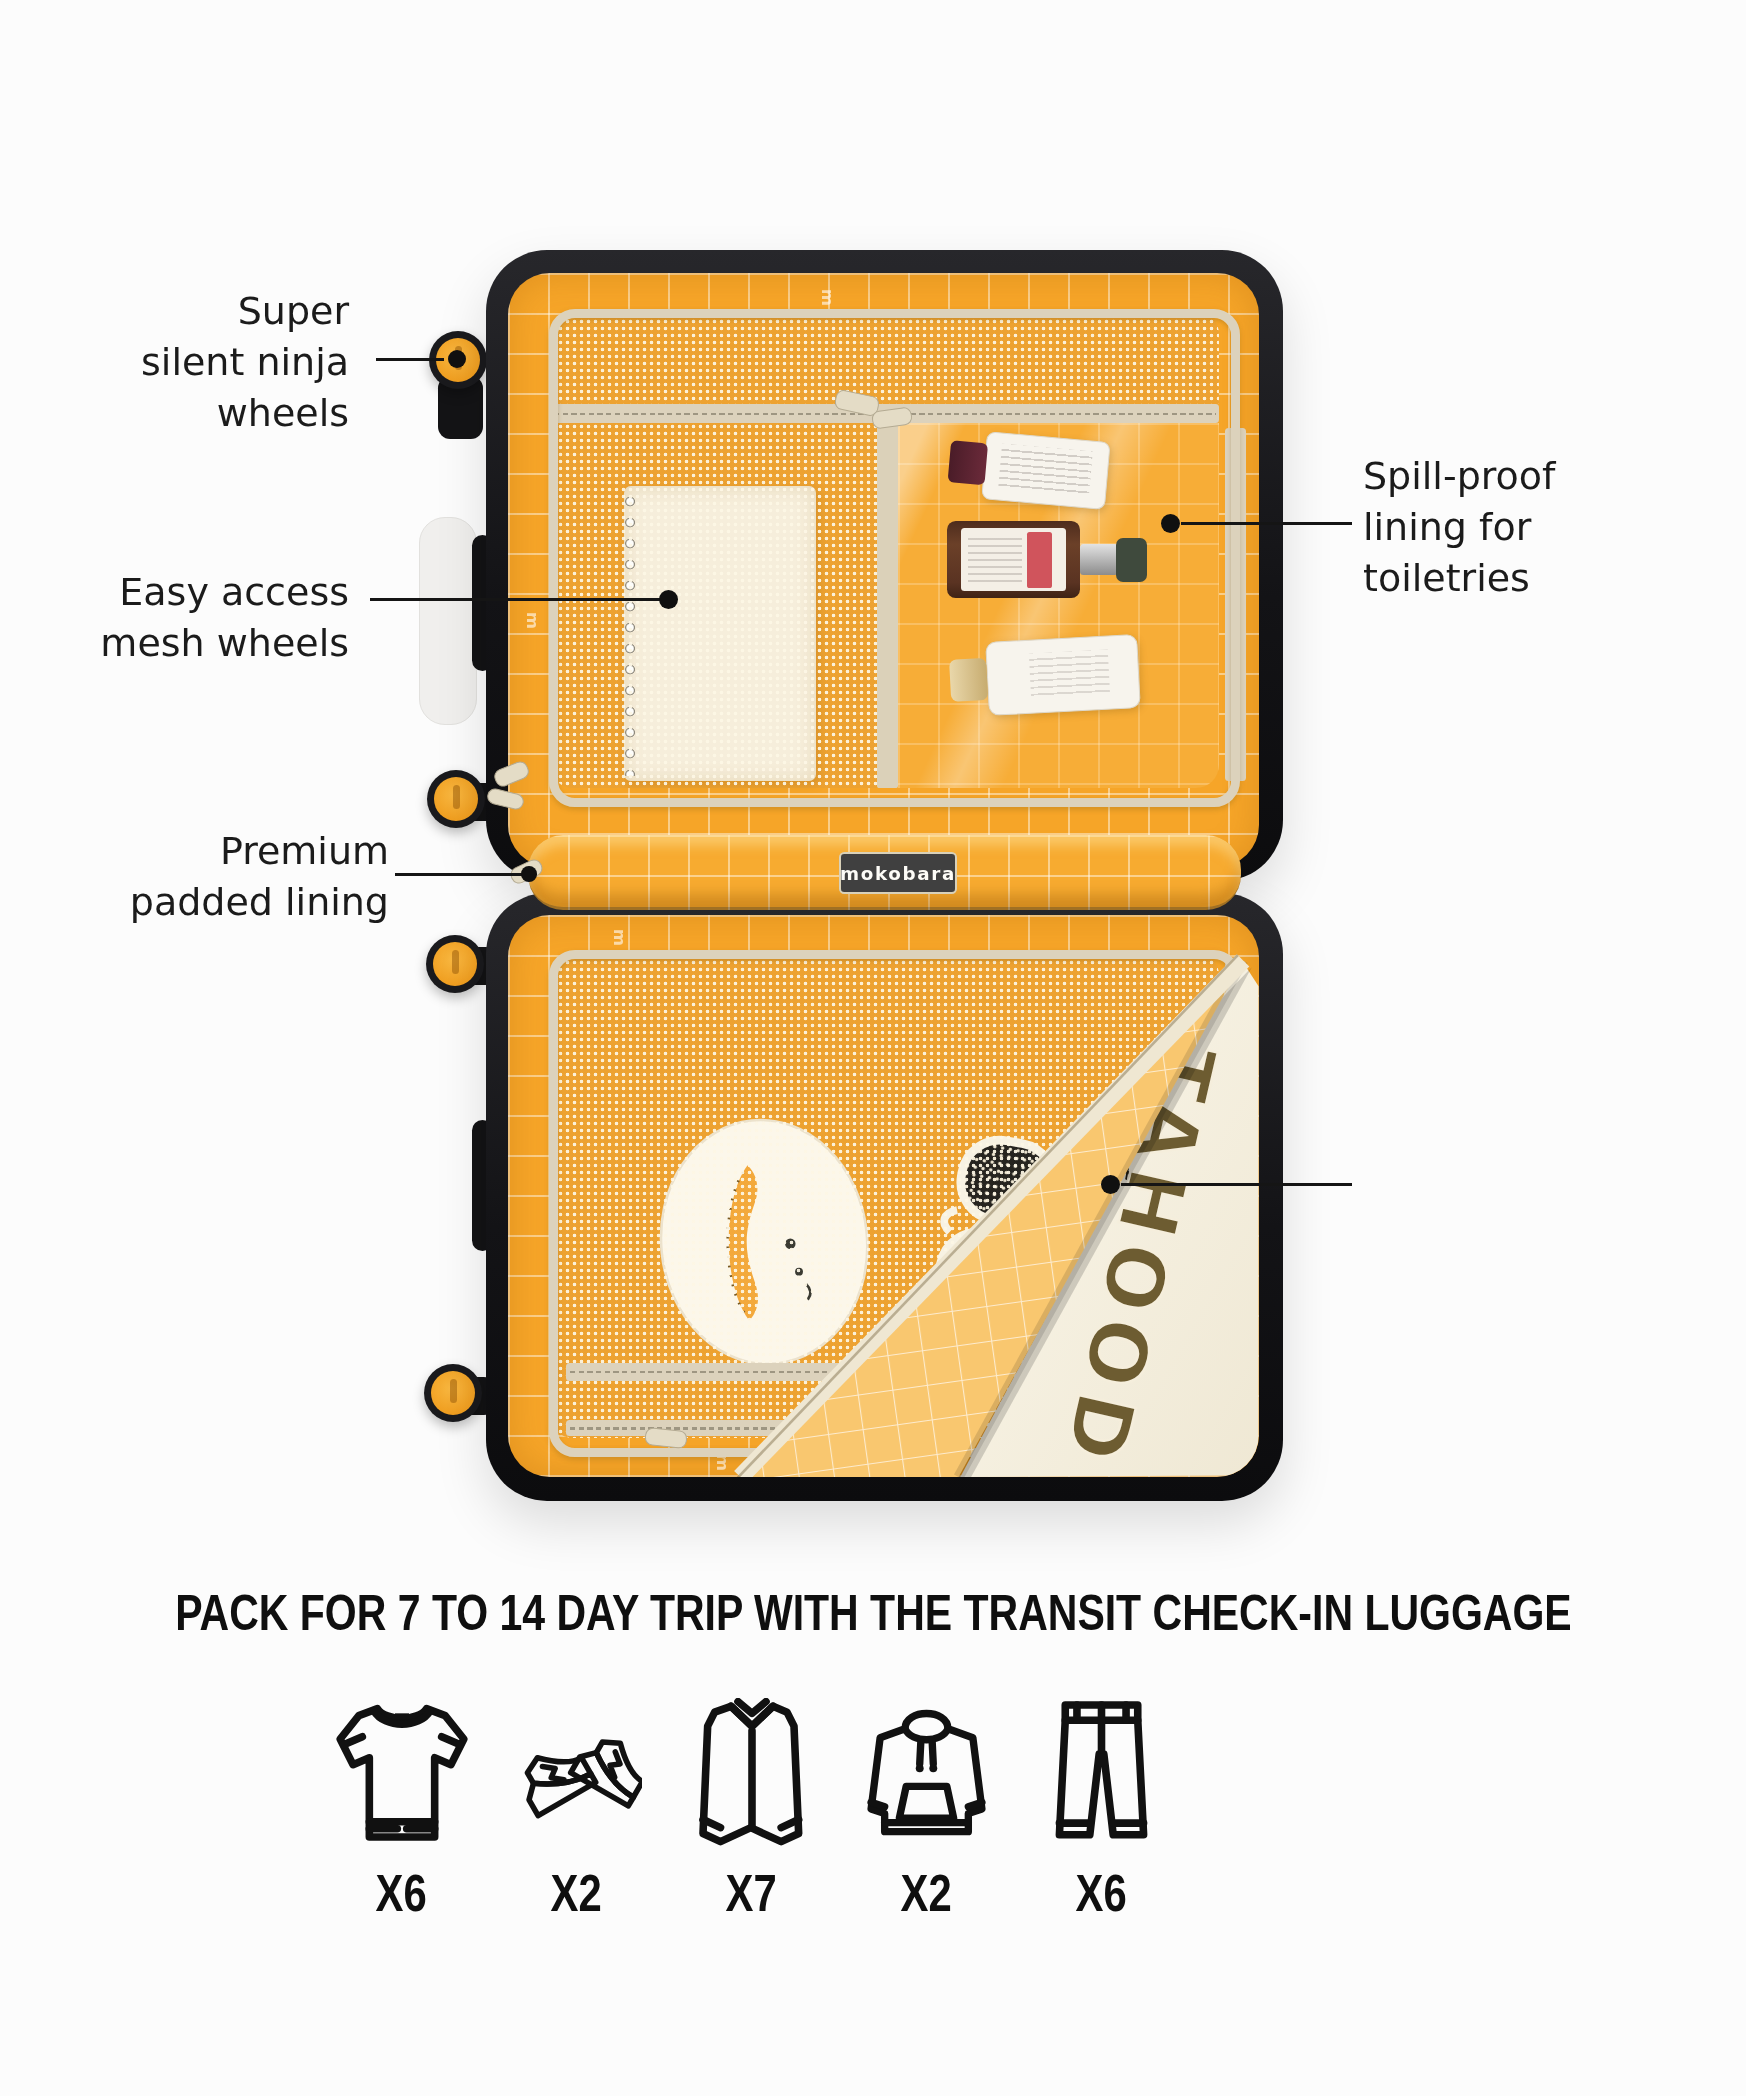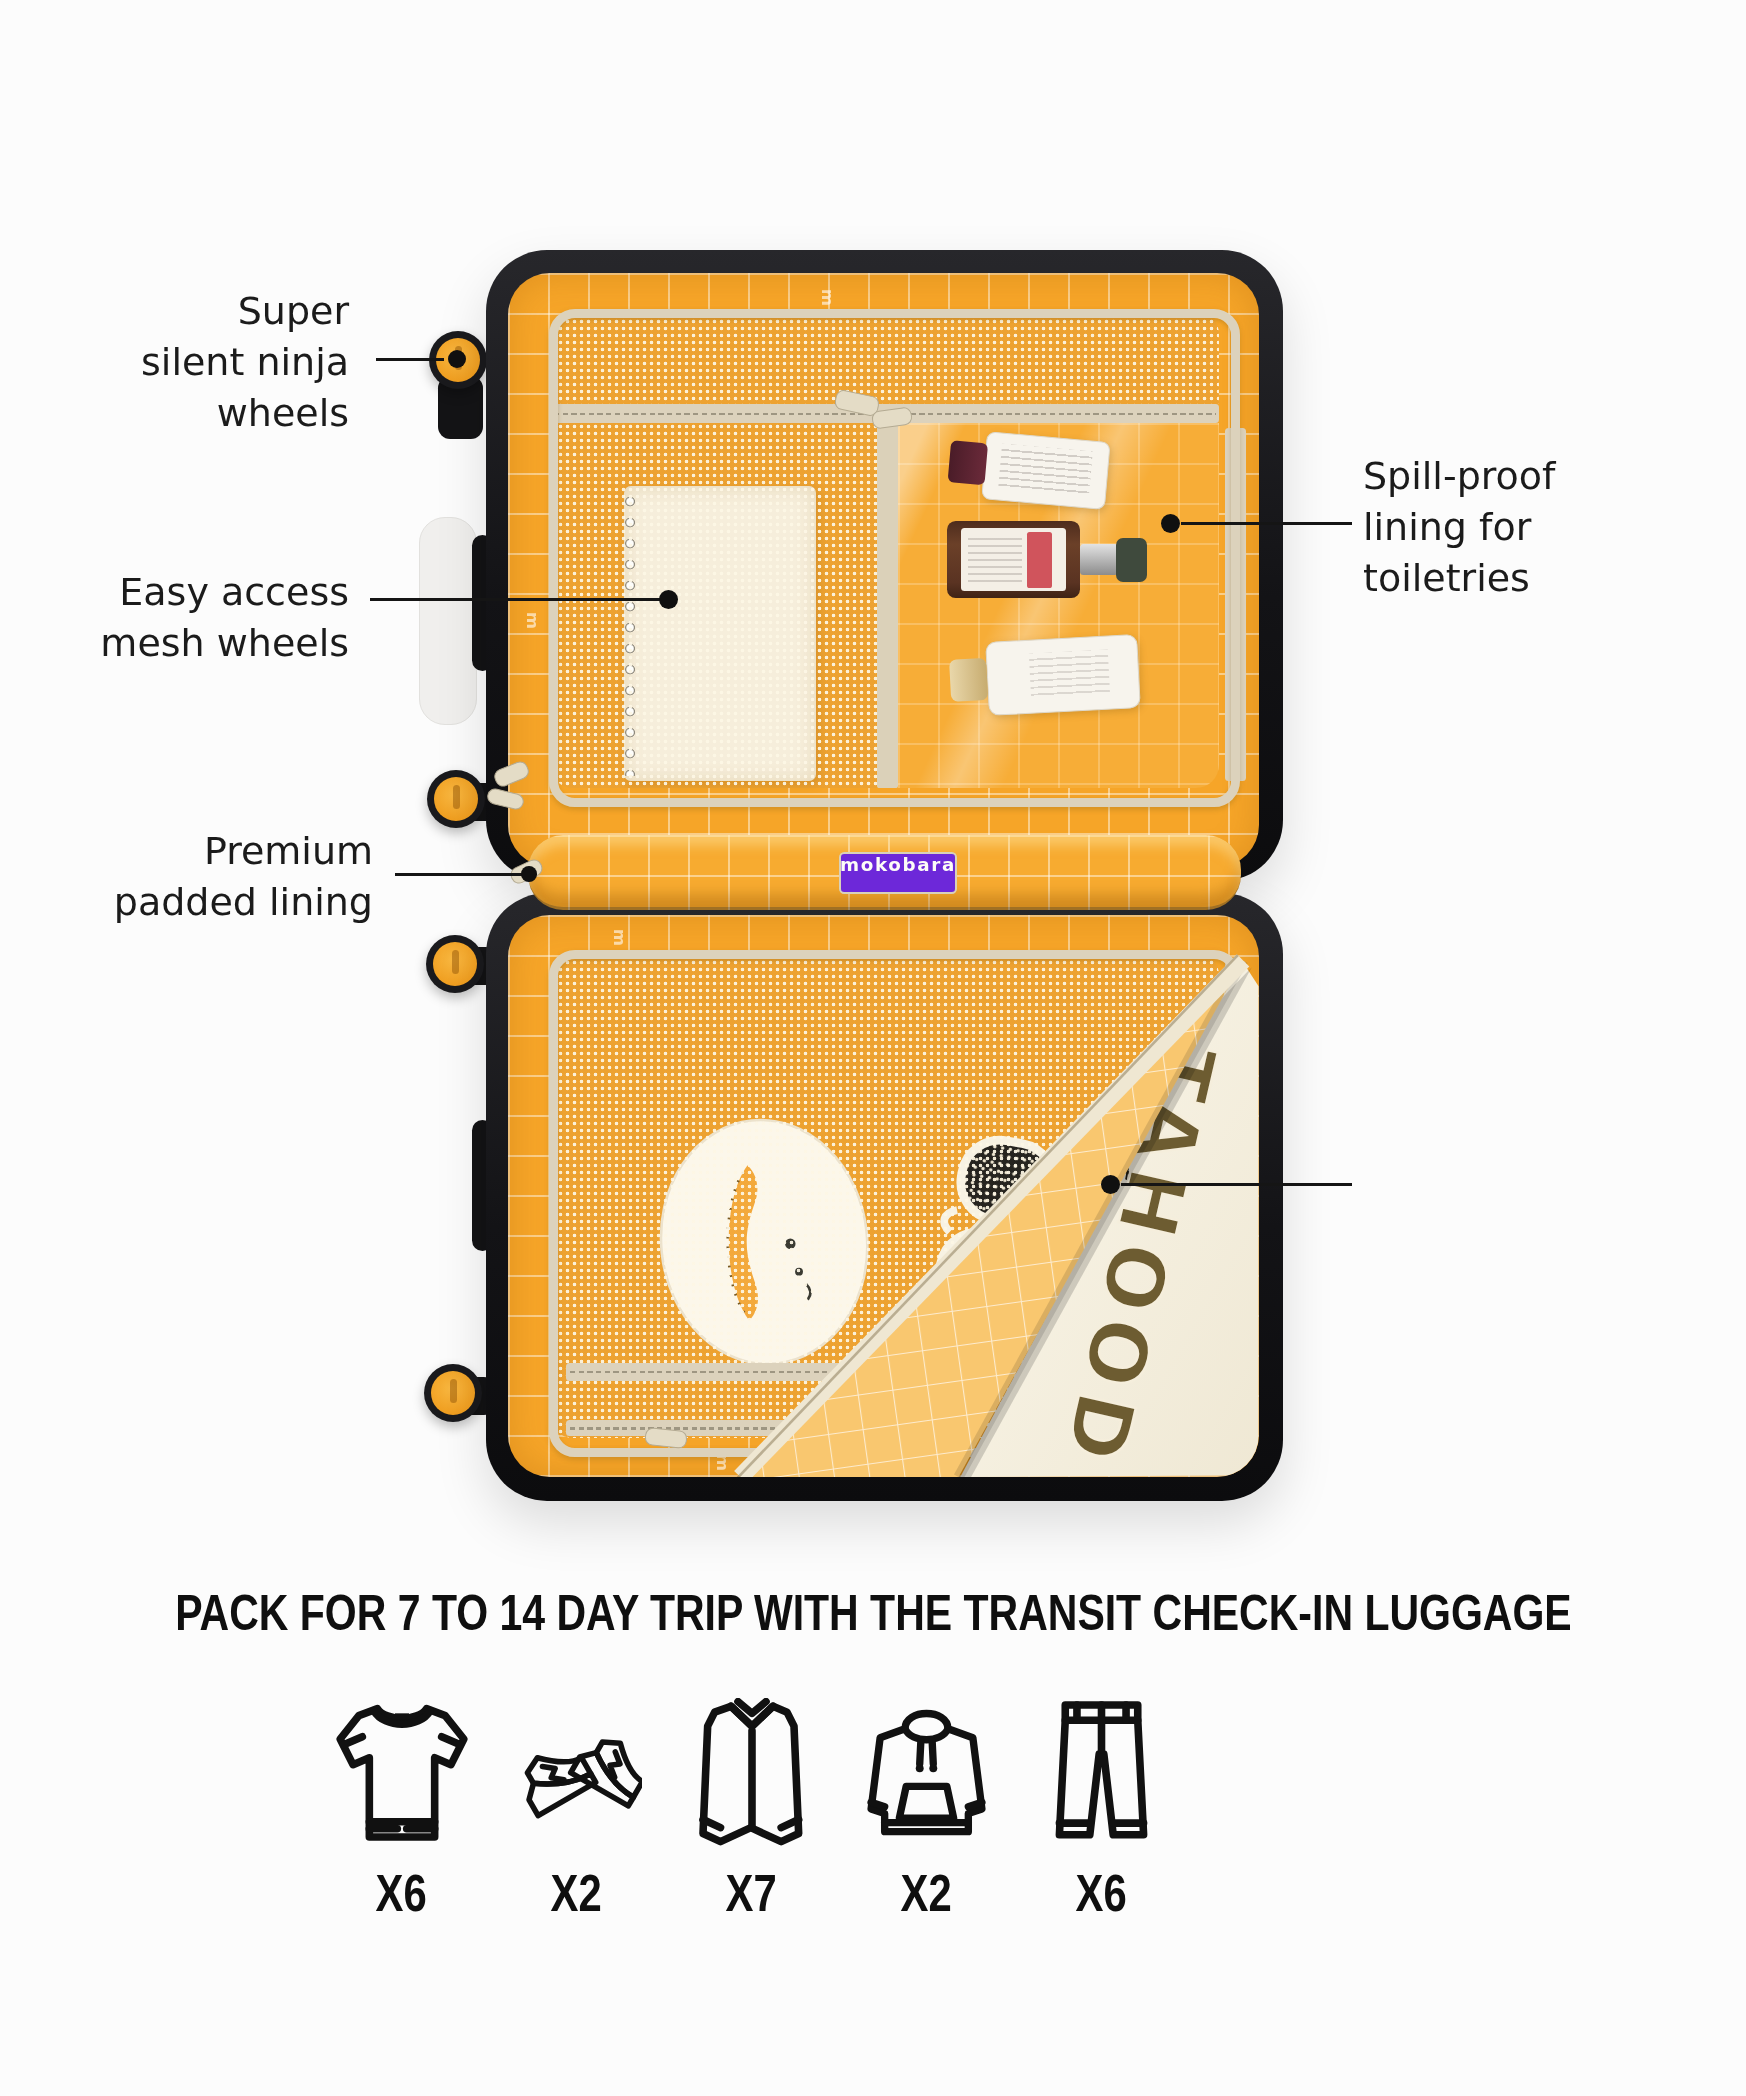--- a/index.html
+++ b/index.html
@@ -43,22 +43,22 @@
   .wheel::before{content:"";position:absolute;inset:7px;border-radius:50%;
          background:radial-gradient(circle at 45% 40%, #F9B841, #F09D1E 75%);}
   .wheel::after{content:"";position:absolute;left:50%;top:15px;width:6.1px;height:23.6px;margin-left:-2.6px;
          border-radius:3.5px;background:rgba(150,88,8,.5);}
   .stem{position:absolute;background:#141416;border-radius:12.2px;z-index:1;}
   .nub{position:absolute;background:#131315;border-radius:10.5px;z-index:2;}
   .handlehint{position:absolute;background:#F0EFED;border:1.7px solid #E2E1DE;border-radius:26px;z-index:0;}
   .hinge{position:absolute;border-radius:35px;z-index:5;
          box-shadow:inset 0 10.5px 12.2px rgba(255,230,160,.5), inset 0 -12.2px 14px rgba(140,80,0,.35);
          border-bottom:3.5px solid rgba(30,25,18,.4);}
-  .brandtag{position:absolute;background:#6d28d9;border:2.6px solid #D9D1B9;border-radius:5.2px;z-index:7;
-         display:flex;align-items:flex-start;justify-content:center;
+  .brandtag{position:absolute;background:#404040;border:2.6px solid #D9D1B9;border-radius:5.2px;z-index:7;
+         display:flex;align-items:center;justify-content:center;
          color:#fdfcf7;font-weight:bold;font-size:18.3px;letter-spacing:1.7px;}
   .monogram{position:absolute;color:rgba(255,255,255,.6);font-size:16.6px;font-weight:bold;z-index:5;
          transform:rotate(90deg);}
   .notebook{position:absolute;background:#F6EEDB;border-radius:7px;z-index:5;
          box-shadow:inset 0 0 19px rgba(185,150,80,.28), 2.6px 3.5px 8.7px rgba(150,100,20,.25);}
   .spiral{position:absolute;width:15.7px;z-index:5;background-image:
          radial-gradient(circle at 7.9px 10.5px, #fdfdfa 3.1px, #8a8578 4.4px, rgba(0,0,0,0) 5.2px);
          background-size:15.7px 21px;background-repeat:repeat-y;}
   .toil{position:absolute;z-index:6;}
   .tbody{position:absolute;border:0.9px solid #DDD8CC;background:#F7F4ED;
@@ -219,21 +219,21 @@
   <div class="lead" style="left:376px;top:358px;width:68px;"></div>
   <div class="ldot" style="left:448px;top:350px;width:18.3px;height:18.3px;"></div>
 
   <div class="callout c-right" style="left:52px;top:547px;width:297px;margin-top:20px;">
     <div>Easy access</div>
     <div>mesh wheels</div>
   </div>
   <div class="lead" style="left:370px;top:598px;width:290px;"></div>
   <div class="ldot" style="left:659px;top:590px;width:19px;height:19px;"></div>
 
-  <div class="callout c-right" style="left:76px;top:826px;width:297px;">
+  <div class="callout c-right" style="left:92px;top:826px;width:297px;">
     <div>Premium</div>
     <div>padded lining</div>
   </div>
   <div class="lead" style="left:395px;top:873px;width:133px;"></div>
   <div class="ldot" style="left:521px;top:866px;width:15.7px;height:15.7px;"></div>
 
   <div class="callout c-left" style="left:1363px;top:451px;width:367px;">
     <div>Spill-proof</div>
     <div>lining for</div>
     <div>toiletries</div>

